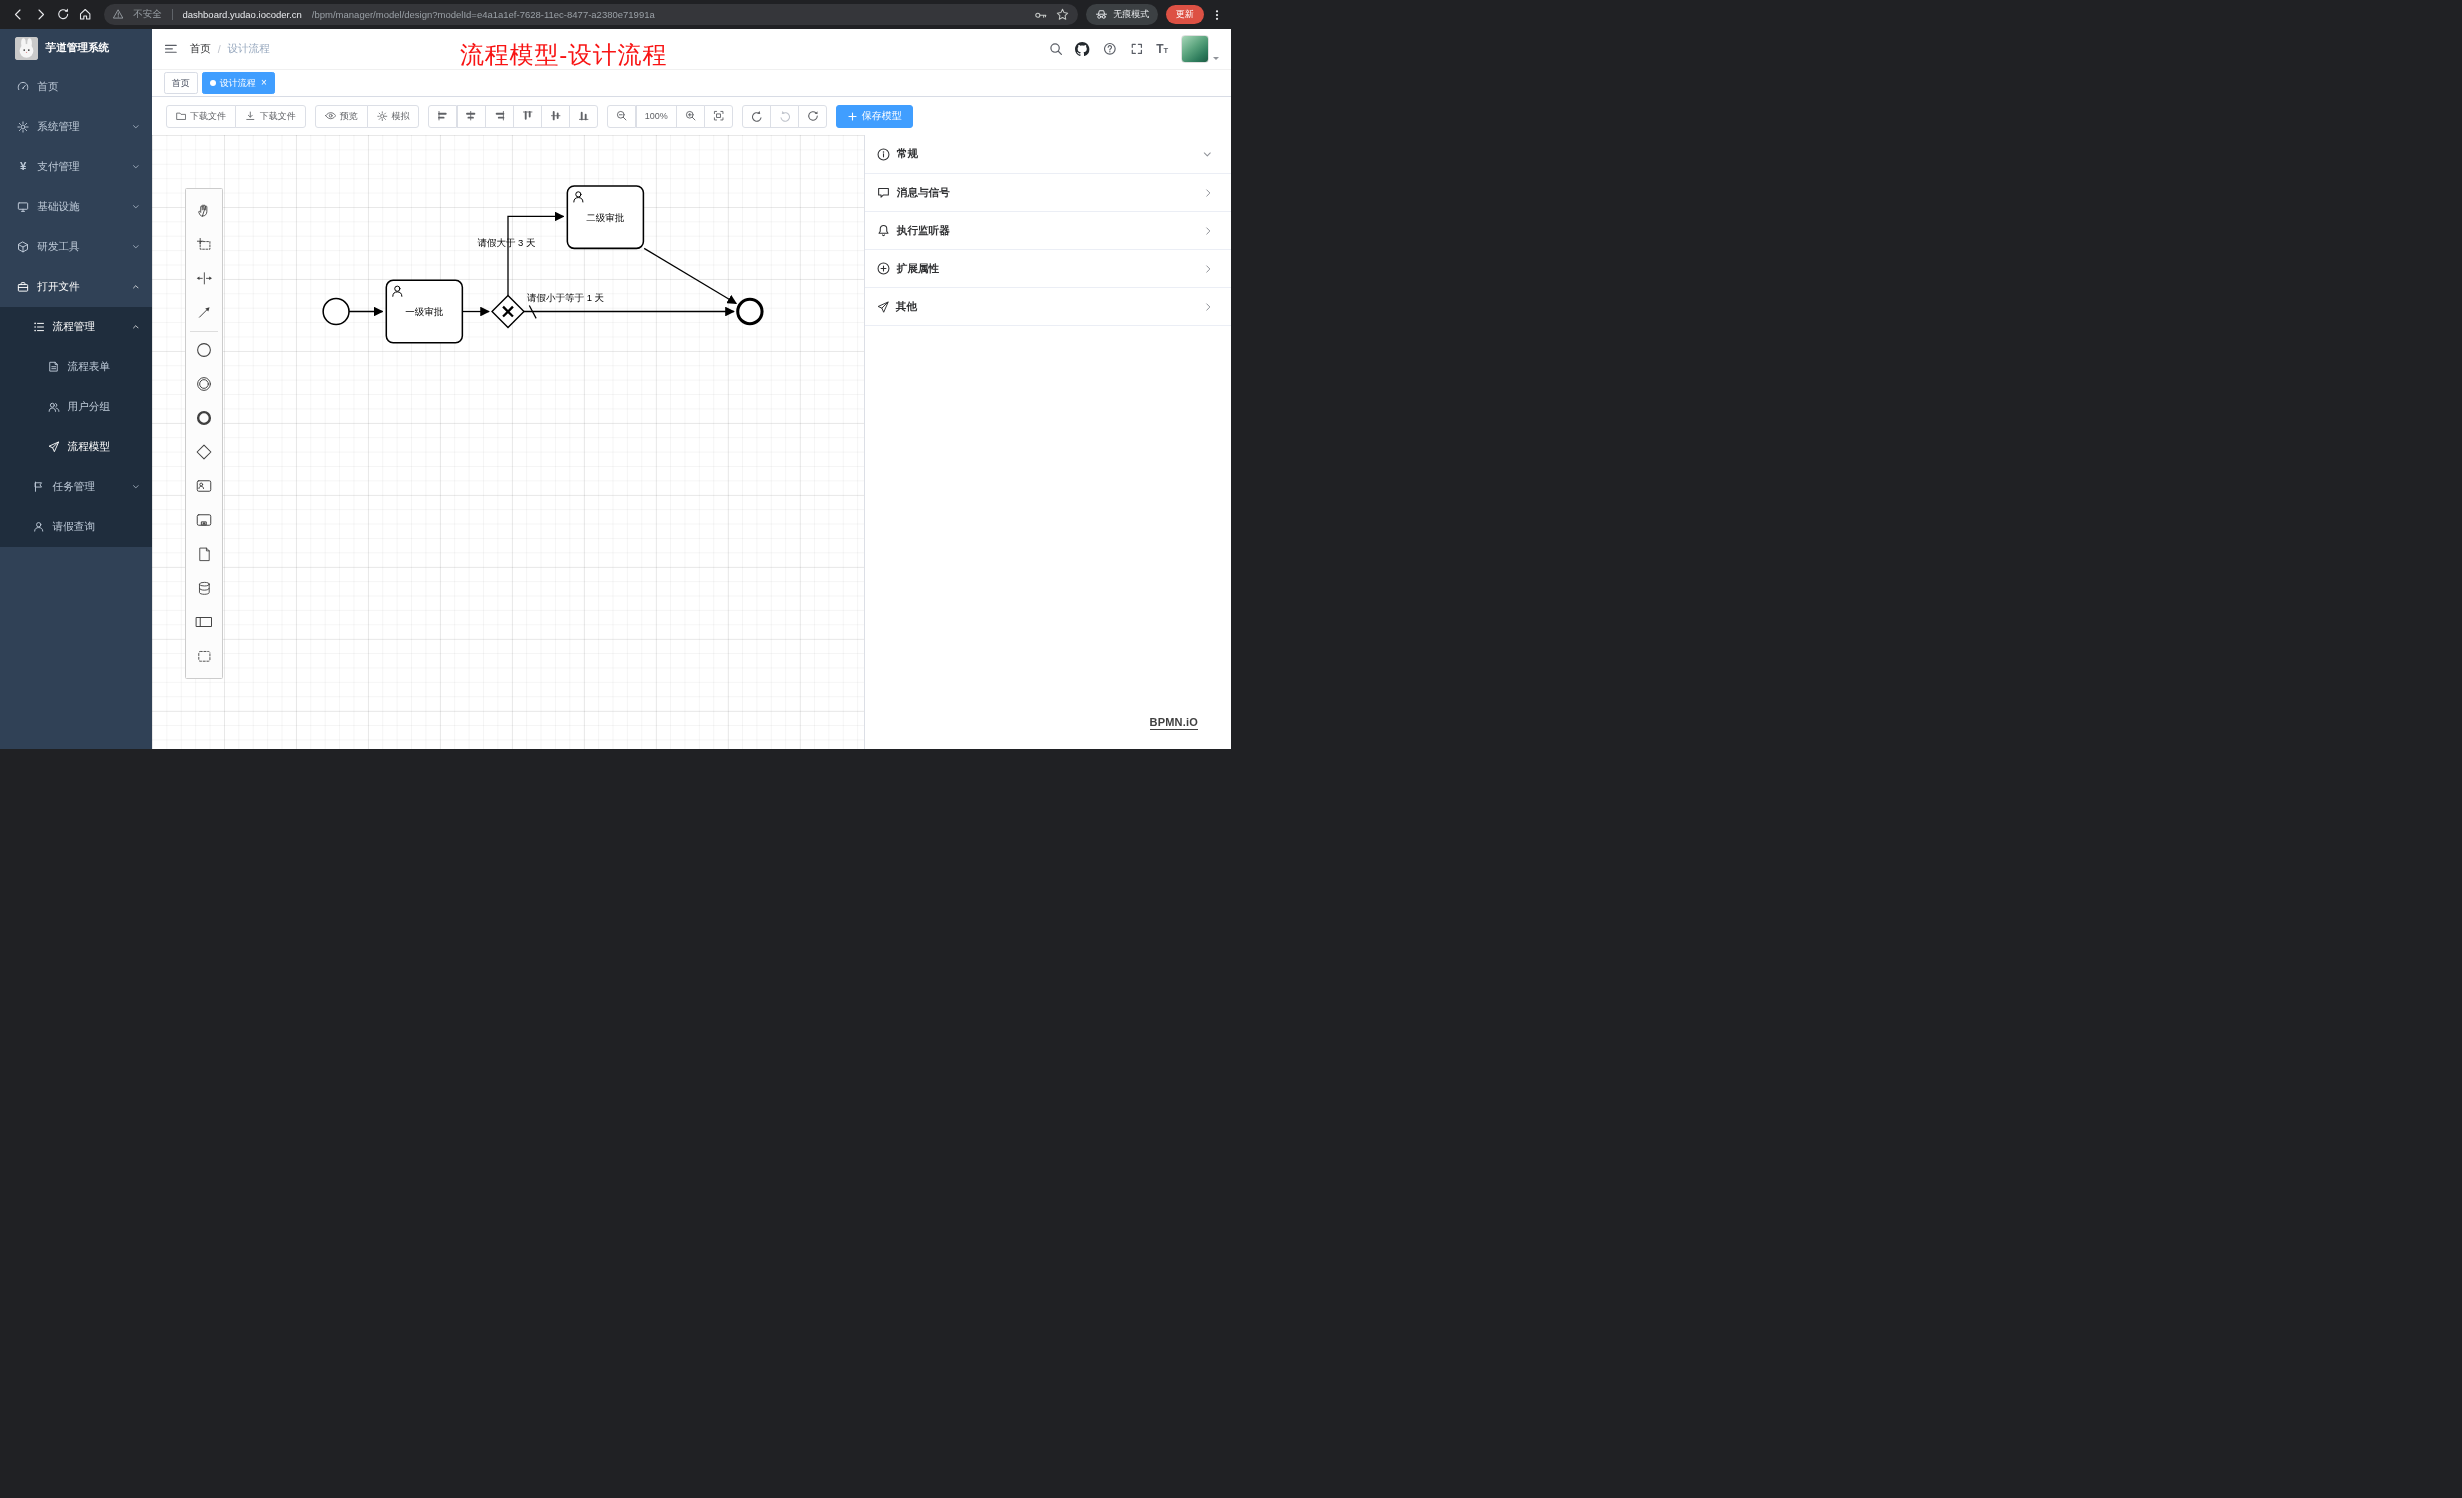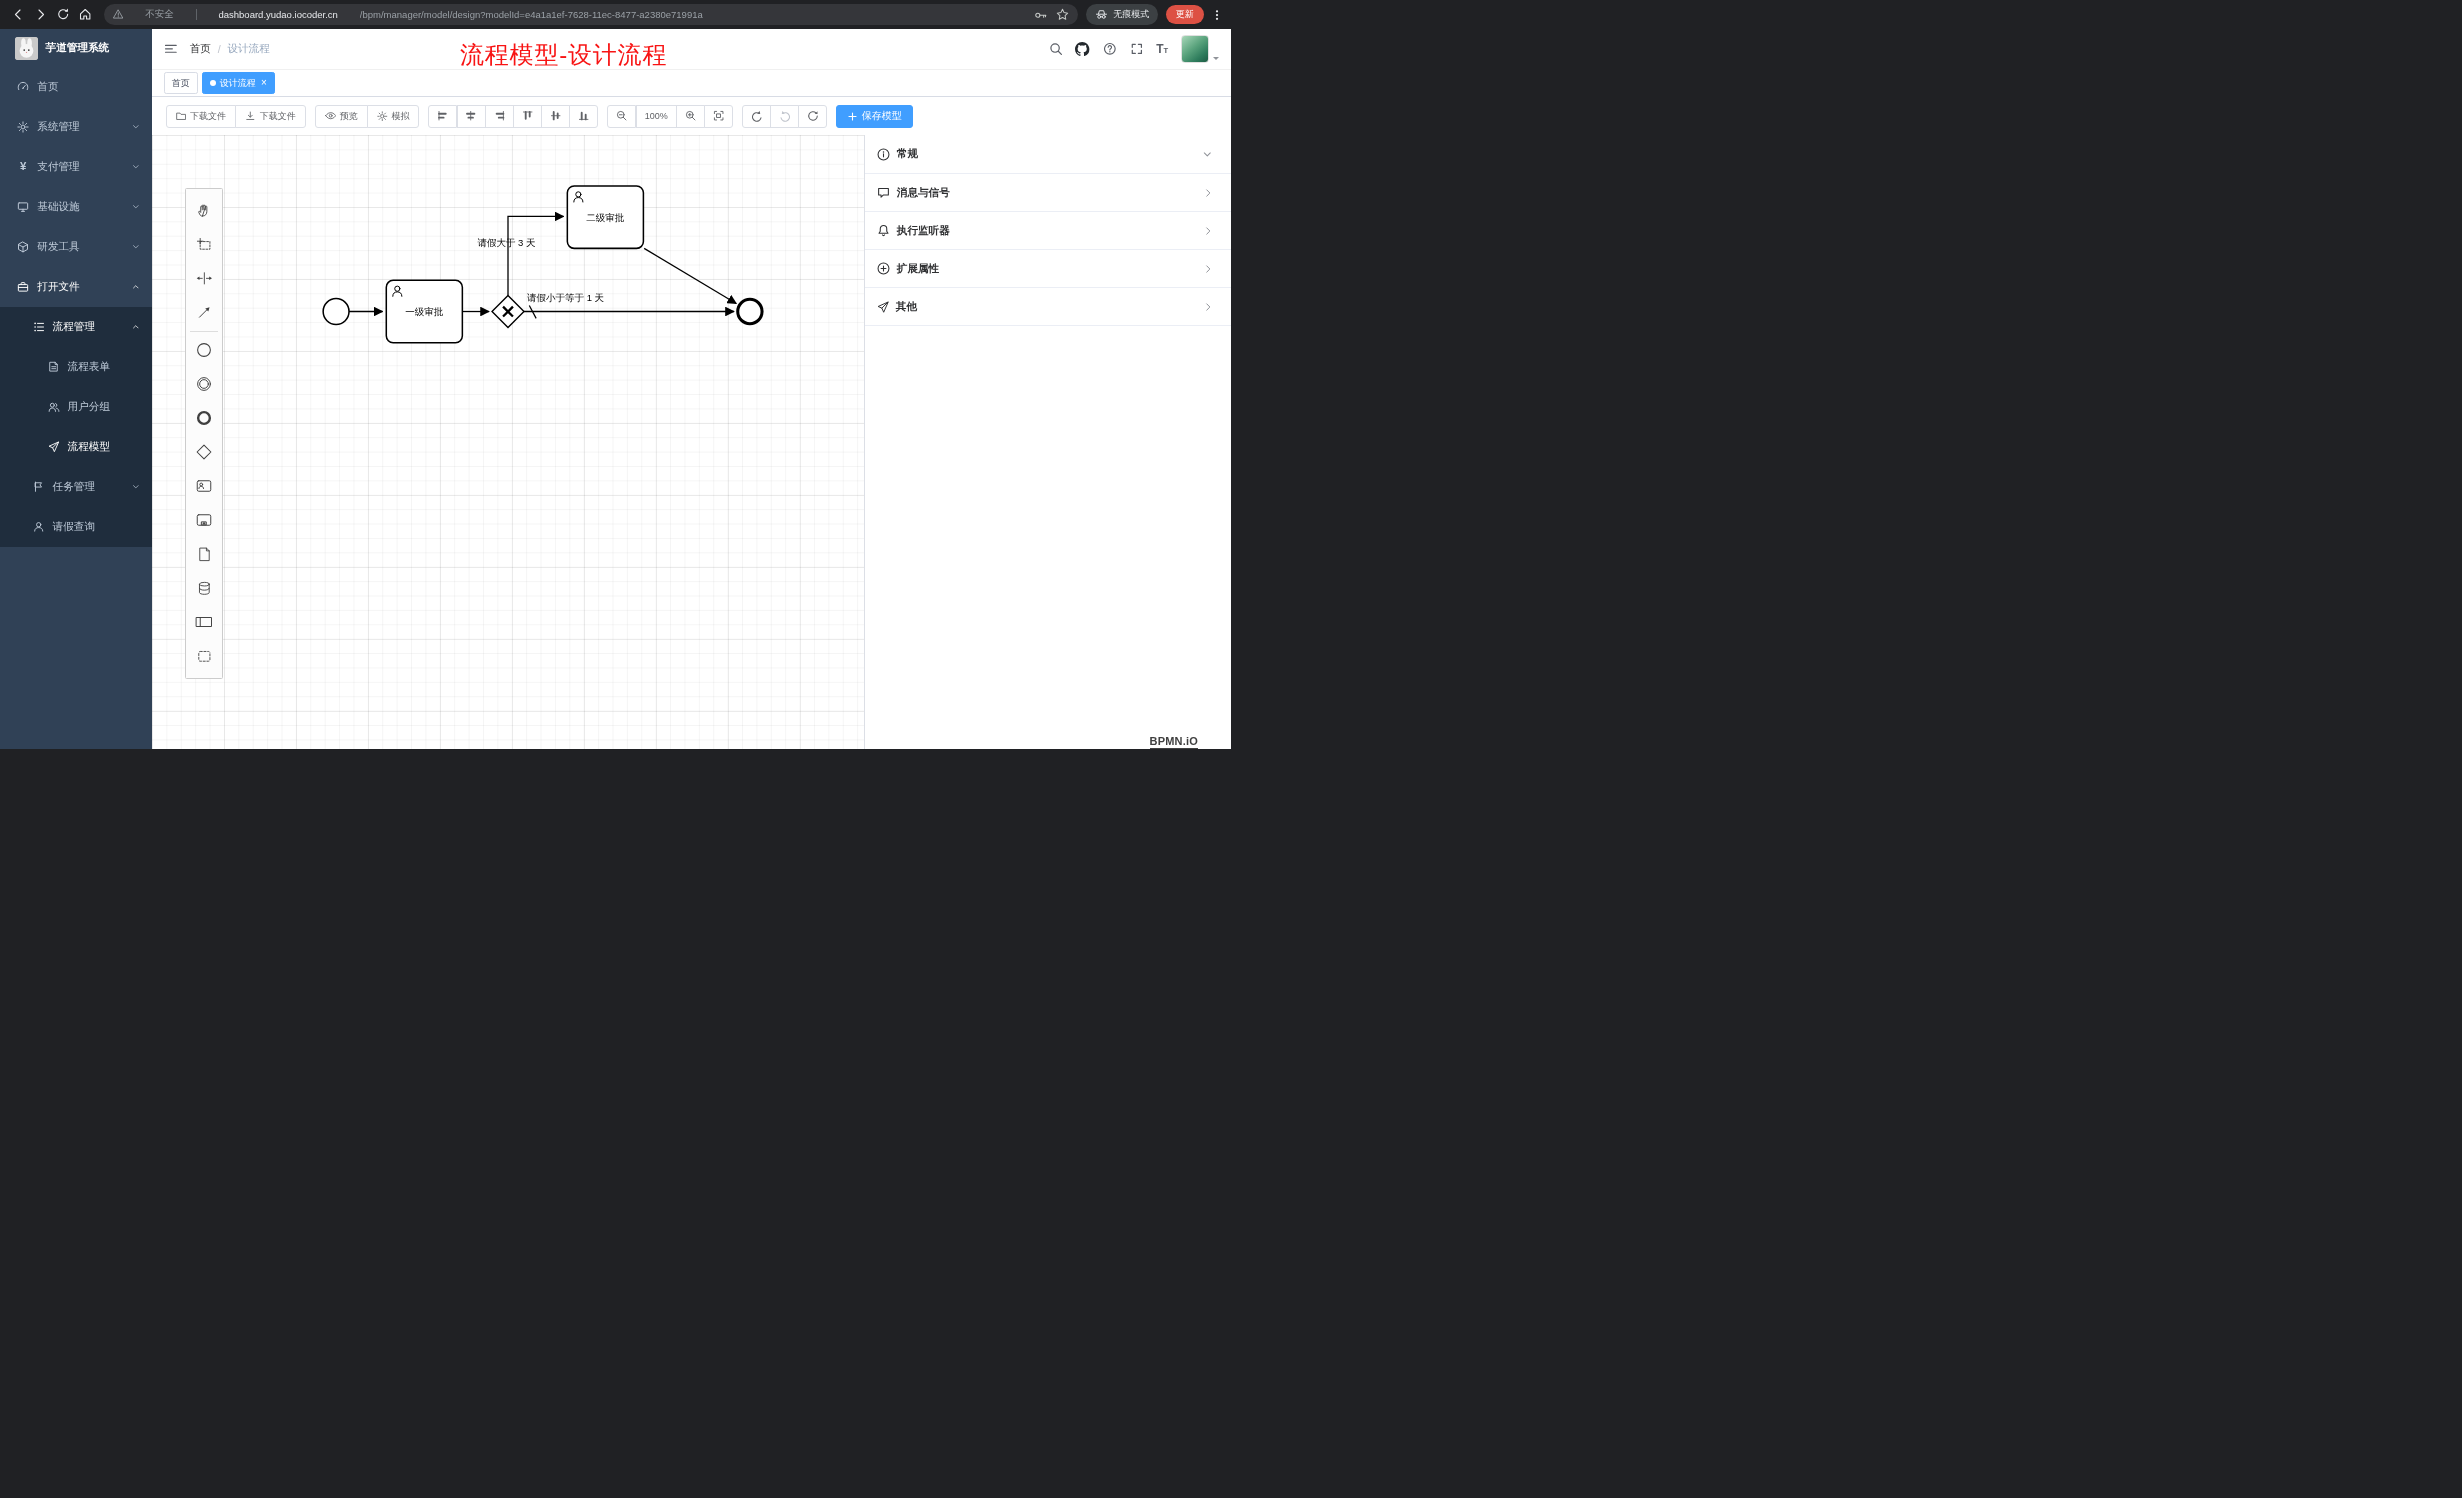--- a/index.html
+++ b/index.html
@@ -5,21 +5,21 @@
   html,body{margin:0;padding:0;background:#202124;}
   .page{position:relative;width:1231px;height:749px;overflow:hidden;
         font-family:"Liberation Sans","DejaVu Sans",sans-serif;background:#fff;}
   svg.svgi{fill:none;stroke:currentColor;stroke-width:1.5;stroke-linecap:round;stroke-linejoin:round;display:block;}
   svg.svgi .fil{fill:currentColor;stroke:none;}
 
   
   .chrome{height:29px;background:#202124;display:flex;align-items:center;padding:0 7.6px;gap:1.5px;color:#e8eaed;}
   .cicon{width:21px;height:21px;border-radius:50%;display:flex;align-items:center;justify-content:center;flex-shrink:0;cursor:pointer;}
   .omnibox{flex:1;height:20.5px;background:#35363a;border-radius:10.6px;margin:16px 6px;display:flex;align-items:center;
-           padding:0 9px;font-size:9.5px;color:#9aa0a6;gap:22px;min-width:0;}
+           padding:0 9px;font-size:9.5px;color:#9aa0a6;gap:10px;min-width:0;}
   .omni-sep{width:0.8px;height:10.6px;background:#5f6368;}
   .omni-host{color:#e8eaed;white-space:nowrap;}
   .omni-path{white-space:nowrap;overflow:hidden;text-overflow:ellipsis;}
   .omni-right{margin-left:auto;display:flex;align-items:center;gap:9px;color:#c4c7c5;}
   .chrome-right{display:flex;align-items:center;gap:7.6px;flex-shrink:0;}
   .incog{display:flex;align-items:center;gap:5.3px;background:#3c4043;border-radius:10.6px;height:20.5px;padding:0 9px;font-size:9px;color:#e8eaed;}
   .update-btn{height:19px;border-radius:10px;background:#dd5144;color:#fff;font-size:9px;display:flex;align-items:center;padding:0 10px;cursor:pointer;}
 
   
   .app{position:absolute;top:29px;left:0;right:0;bottom:0;display:flex;}
@@ -107,21 +107,21 @@
   .ptitle{margin-left:6.8px;font-weight:bold;font-size:10.6px;}
   .pchev{margin-left:auto;color:#909399;display:flex;}
   .pfields{padding:6px 0 6px 0;border-bottom:0.8px solid #ebeef5;}
   .prow{height:33px;display:flex;align-items:center;padding:0 20.5px 0 30px;gap:7.6px;}
   .prow label{width:52px;font-size:10px;color:#606266;flex-shrink:0;display:flex;align-items:center;}
   .req::before{content:"*";color:#f56c6c;margin-right:2.3px;}
   .pin{flex:1;height:23px;border:0.8px solid #dcdfe6;border-radius:3px;padding:0 8.4px;font-size:10px;color:#606266;
        font-family:inherit;box-sizing:border-box;background:#fff;outline:none;min-width:0;}
   .pin.muted{background:#f5f7fa;border-color:#e4e7ed;color:#a8abb2;}
 
-  .watermark{position:absolute;right:33px;bottom:0;font-weight:800;font-size:11px;color:#404040;
+  .watermark{position:absolute;right:33px;bottom:19px;font-weight:800;font-size:11px;color:#404040;
              border-bottom:1.9px solid #404040;padding-bottom:0.8px;letter-spacing:0.2px;cursor:pointer;z-index:6;text-align:right;}
 </style>
 </head>
 <body>
 
 <div class="page">
 
   <div class="chrome">
     <div class="cicon">
       <svg class="svgi" width="15" height="15" viewBox="0 0 20 20">

